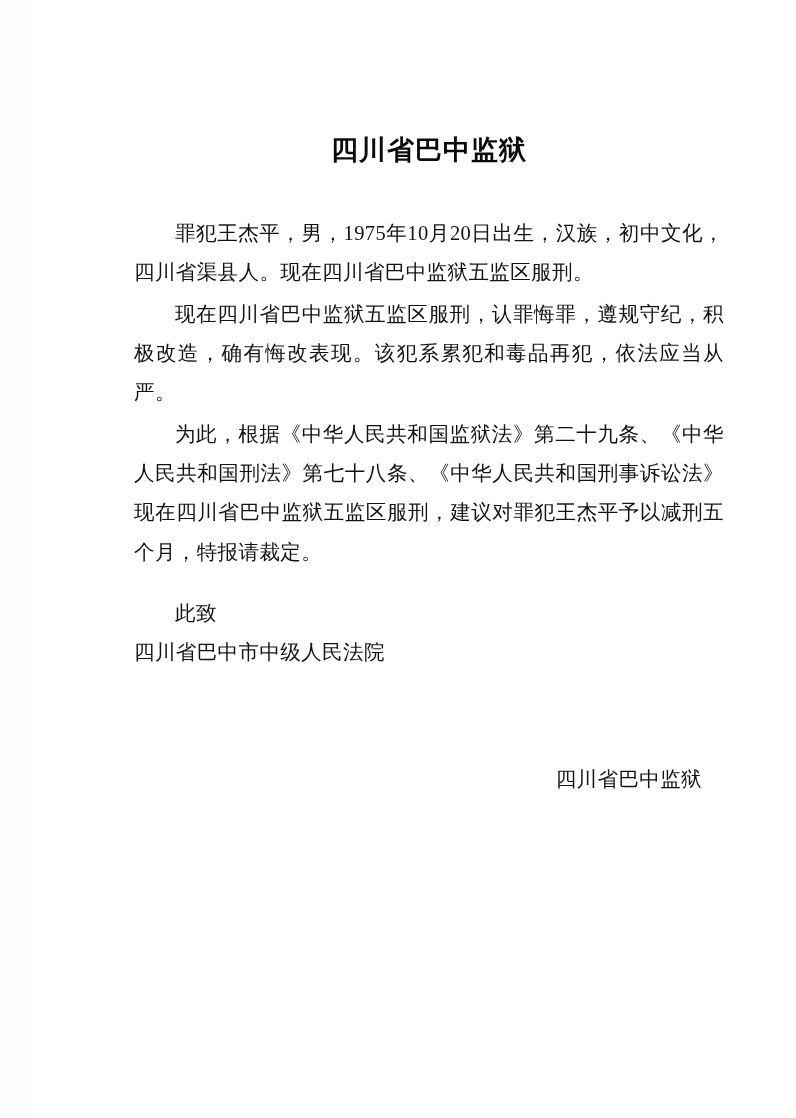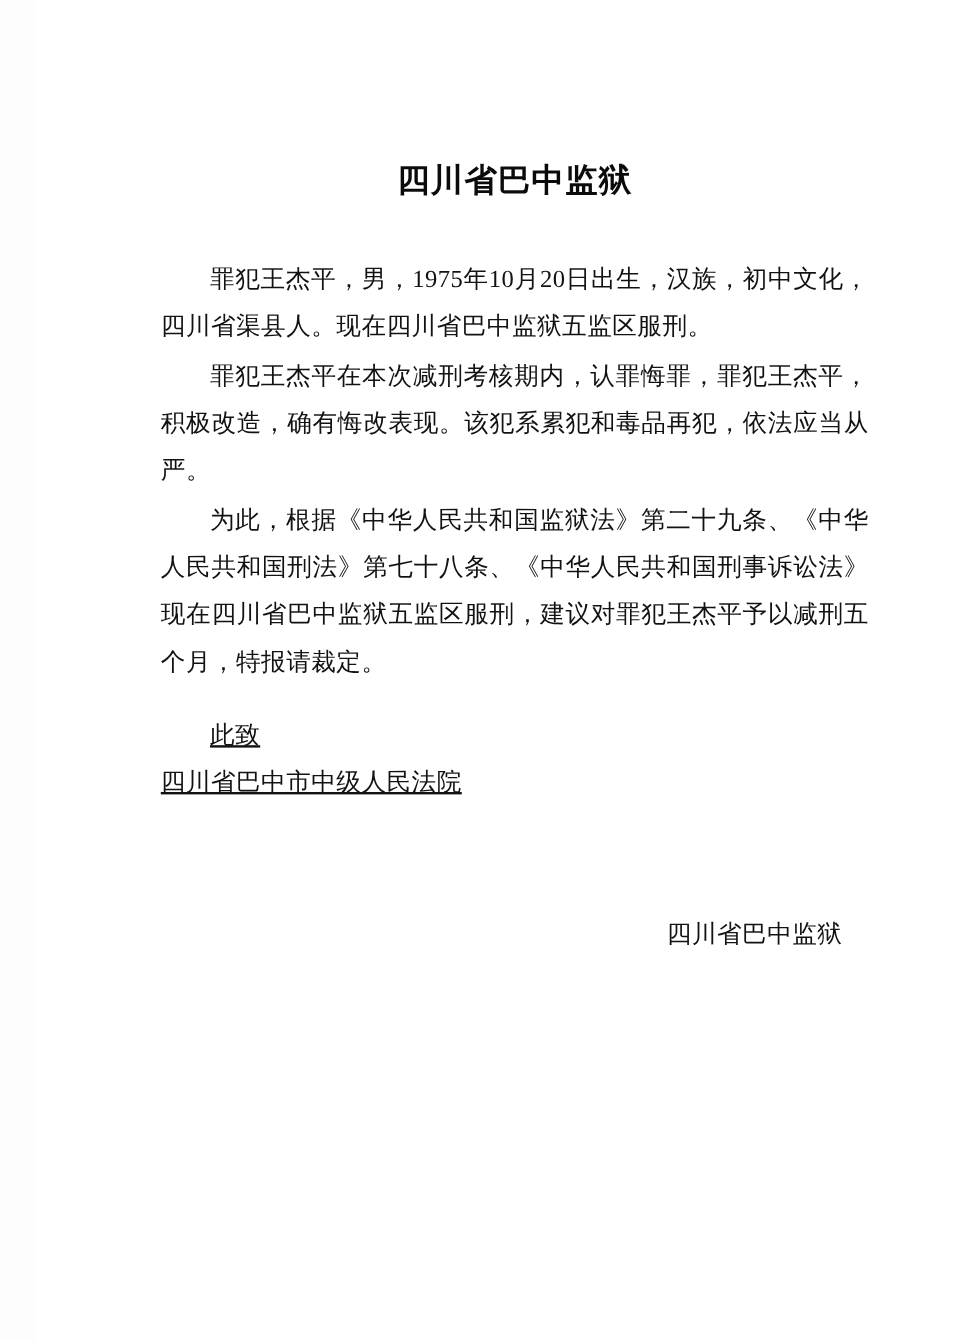--- a/index.html
+++ b/index.html
@@ -60,21 +60,20 @@
     color: #121212;
   }
   .closing-block {
     margin-top: 22px;
   }
   .closing-line {
     font-size: 20.5px;
     line-height: 1.92;
     letter-spacing: 0.4px;
     color: #121212;
-    text-decoration: underline;
   }
   .closing-line.addressee {
     text-indent: 0;
   }
   .closing-line.zhici {
     text-indent: 2em;
   }
   .signature-block {
     margin-top: 88px;
     text-align: right;
@@ -96,21 +95,21 @@
 
 <div class="page">
   <div class="paper">
     <div class="doc-body">
 
       <div class="title-block">
         <div class="title-line">四川省巴中监狱</div>
       </div>
 
       <p class="para">罪犯王杰平，男，1975年10月20日出生，汉族，初中文化，四川省渠县人。现在四川省巴中监狱五监区服刑。</p>
-      <p class="para">罪犯王杰平在本次减刑考核期内，认罪悔罪，罪犯王杰平，积极改造，确有悔改表现。该犯系累犯和毒品再犯，依法应当从严。</p>
+      <p class="para">现在四川省巴中监狱五监区服刑，认罪悔罪，遵规守纪，积极改造，确有悔改表现。该犯系累犯和毒品再犯，依法应当从严。</p>
       <p class="para">为此，根据《中华人民共和国监狱法》第二十九条、《中华人民共和国刑法》第七十八条、《中华人民共和国刑事诉讼法》现在四川省巴中监狱五监区服刑，建议对罪犯王杰平予以减刑五个月，特报请裁定。</p>
 
       <div class="closing-block">
         <div class="closing-line zhici">此致</div>
         <div class="closing-line addressee">四川省巴中市中级人民法院</div>
       </div>
 
       <div class="signature-block">
         <div class="sig-line">四川省巴中监狱</div>
       </div>

